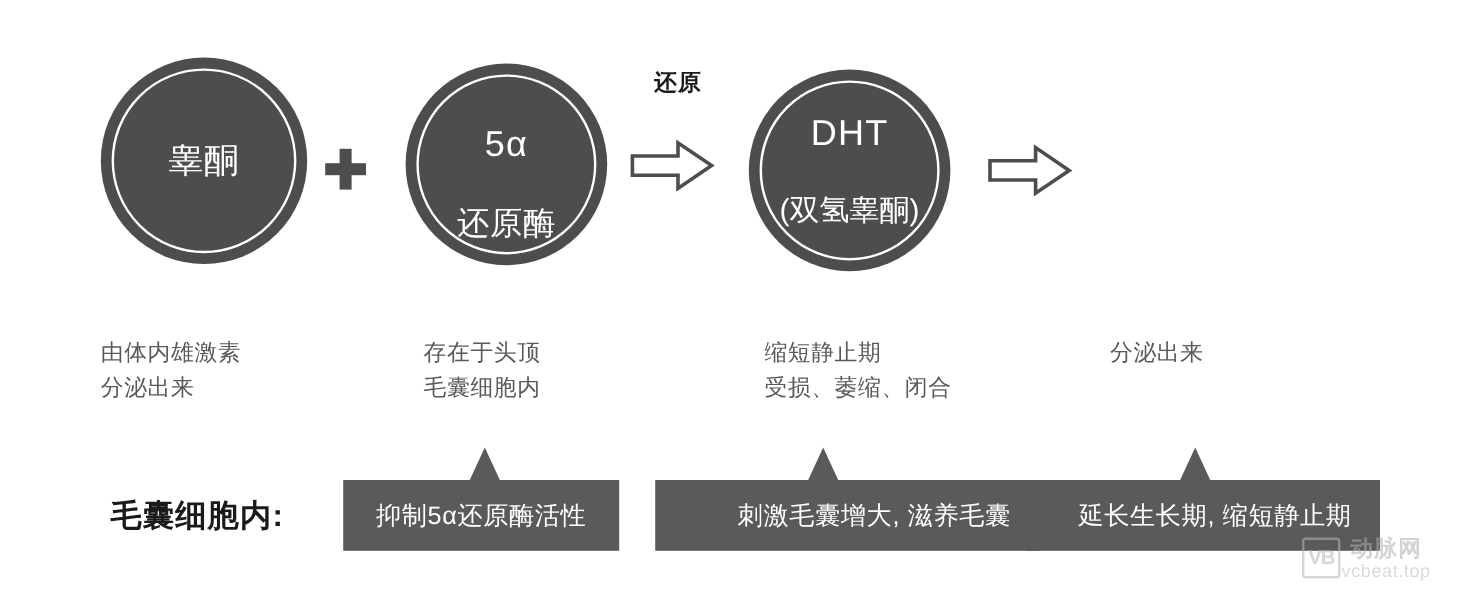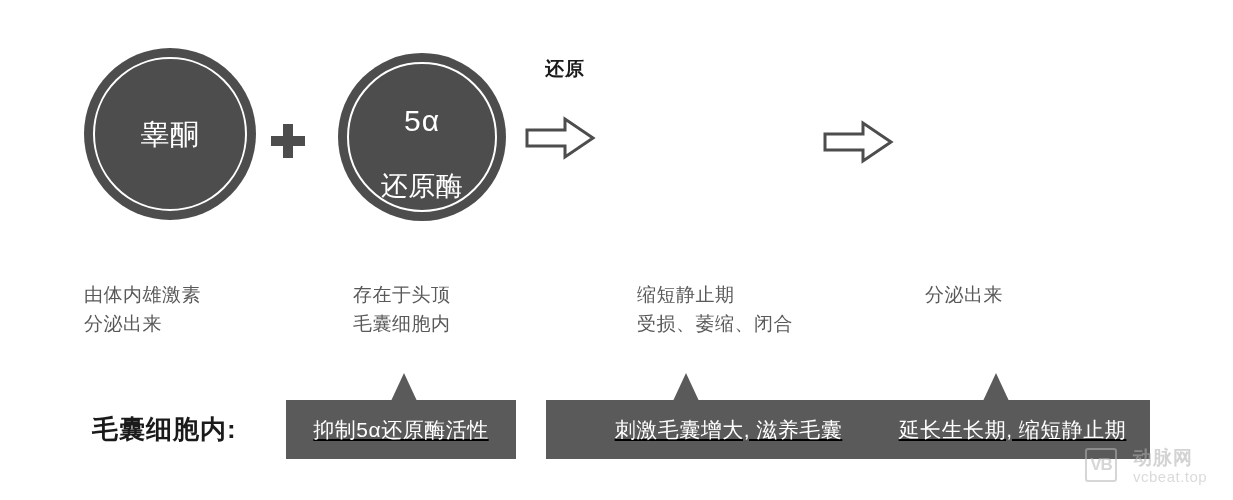--- a/index.html
+++ b/index.html
@@ -137,21 +137,20 @@
     letter-spacing: 1px;
   }
   .solution-box {
     position: absolute;
     top: 400px;
     height: 59px;
     background: #5a5a5a;
     display: flex;
     align-items: center;
     justify-content: center;
-    text-decoration: underline;
   }
   .solution-box .box-text {
     color: #ffffff;
     font-size: 21px;
     letter-spacing: 0.5px;
     white-space: nowrap;
   }
   .solution-box .pointer {
     position: absolute;
     top: -27px;
@@ -170,38 +169,38 @@
   #solution-box-2 .pointer { left: 127px; margin-left: 0; }
   #solution-box-3 .pointer { left: 128px; margin-left: 0; }
 
   
   #watermark {
     position: absolute;
     left: 1085px;
     top: 448px;
     display: flex;
     align-items: flex-start;
-    gap: 16px;
+    gap: 1px;
     opacity: 0.55;
   }
   #watermark-logo {
     width: 28px;
     height: 30px;
     border: 2px solid #b5b5b5;
     border-radius: 3px;
     color: #b5b5b5;
     font-size: 17px;
     font-weight: bold;
     display: flex;
     align-items: center;
     justify-content: center;
     letter-spacing: -1px;
     flex: none;
   }
-  #watermark-texts { display: flex; flex-direction: column; }
+  #watermark-texts { display: flex; flex-direction: column; text-align: center; }
   #watermark-cn {
     font-size: 19px;
     color: #b0b0b0;
     font-weight: bold;
     letter-spacing: 1px;
     line-height: 1.05;
   }
   #watermark-url {
     font-size: 15px;
     color: #bdbdbd;
@@ -225,20 +224,26 @@
       <span class="lat">5α</span>
       <span>还原酶</span>
     </div>
   </div>
 
   <div id="reduce-label">还原</div>
   <svg class="flow-arrow" id="arrow-1" viewBox="0 0 72 48">
     <polygon points="3,16 41,16 41,5 69,24 41,43 41,32 3,32" fill="none" stroke="#4d4d4d" stroke-width="3" stroke-linejoin="miter"></polygon>
   </svg>
 
+  <div class="node-circle" id="circle-3">
+    <div class="node-label two-line">
+      <span class="lat">DHT</span>
+      <span class="sub">(双氢睾酮)</span>
+    </div>
+  </div>
 
   <svg class="flow-arrow" id="arrow-2" viewBox="0 0 72 48">
     <polygon points="3,16 41,16 41,5 69,24 41,43 41,32 3,32" fill="none" stroke="#4d4d4d" stroke-width="3" stroke-linejoin="miter"></polygon>
   </svg>
 
 
   <div class="caption" id="caption-1">由体内雄激素
 分泌出来</div>
   <div class="caption" id="caption-2">存在于头顶
 毛囊细胞内</div>

